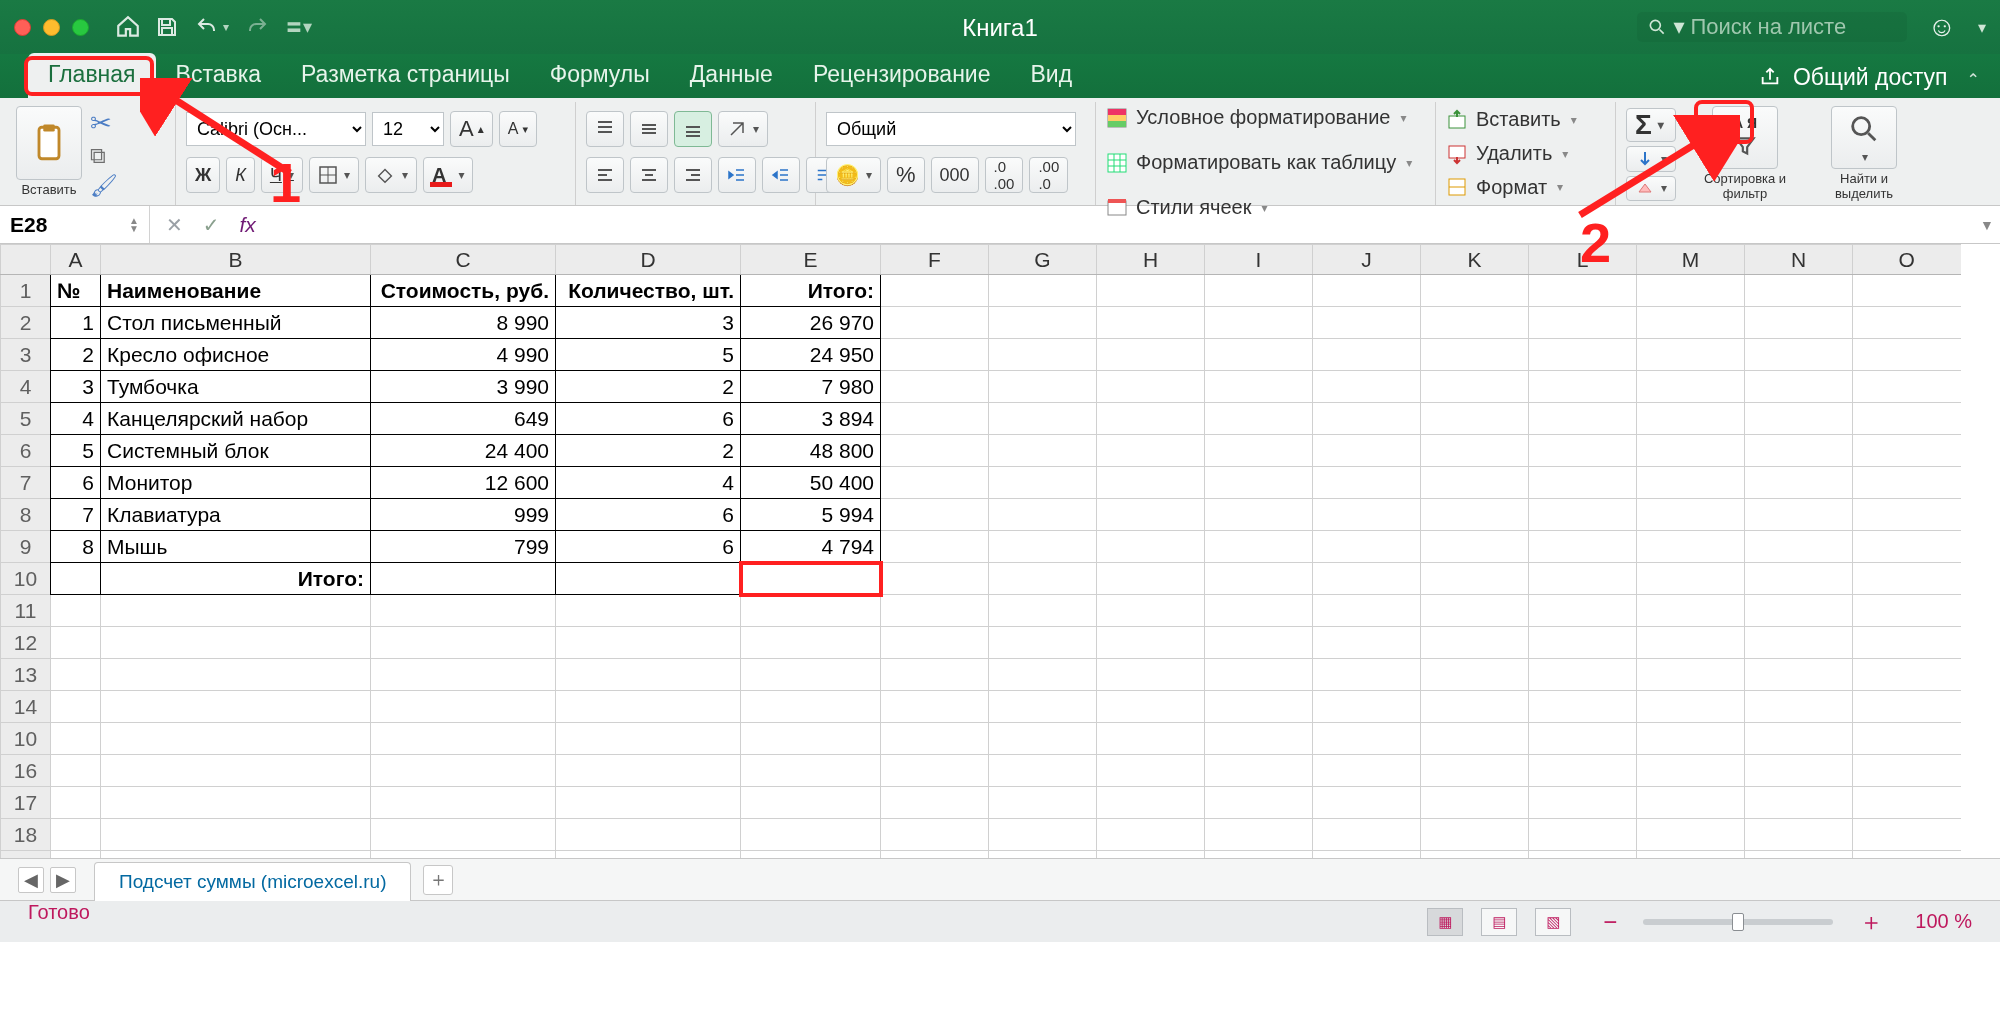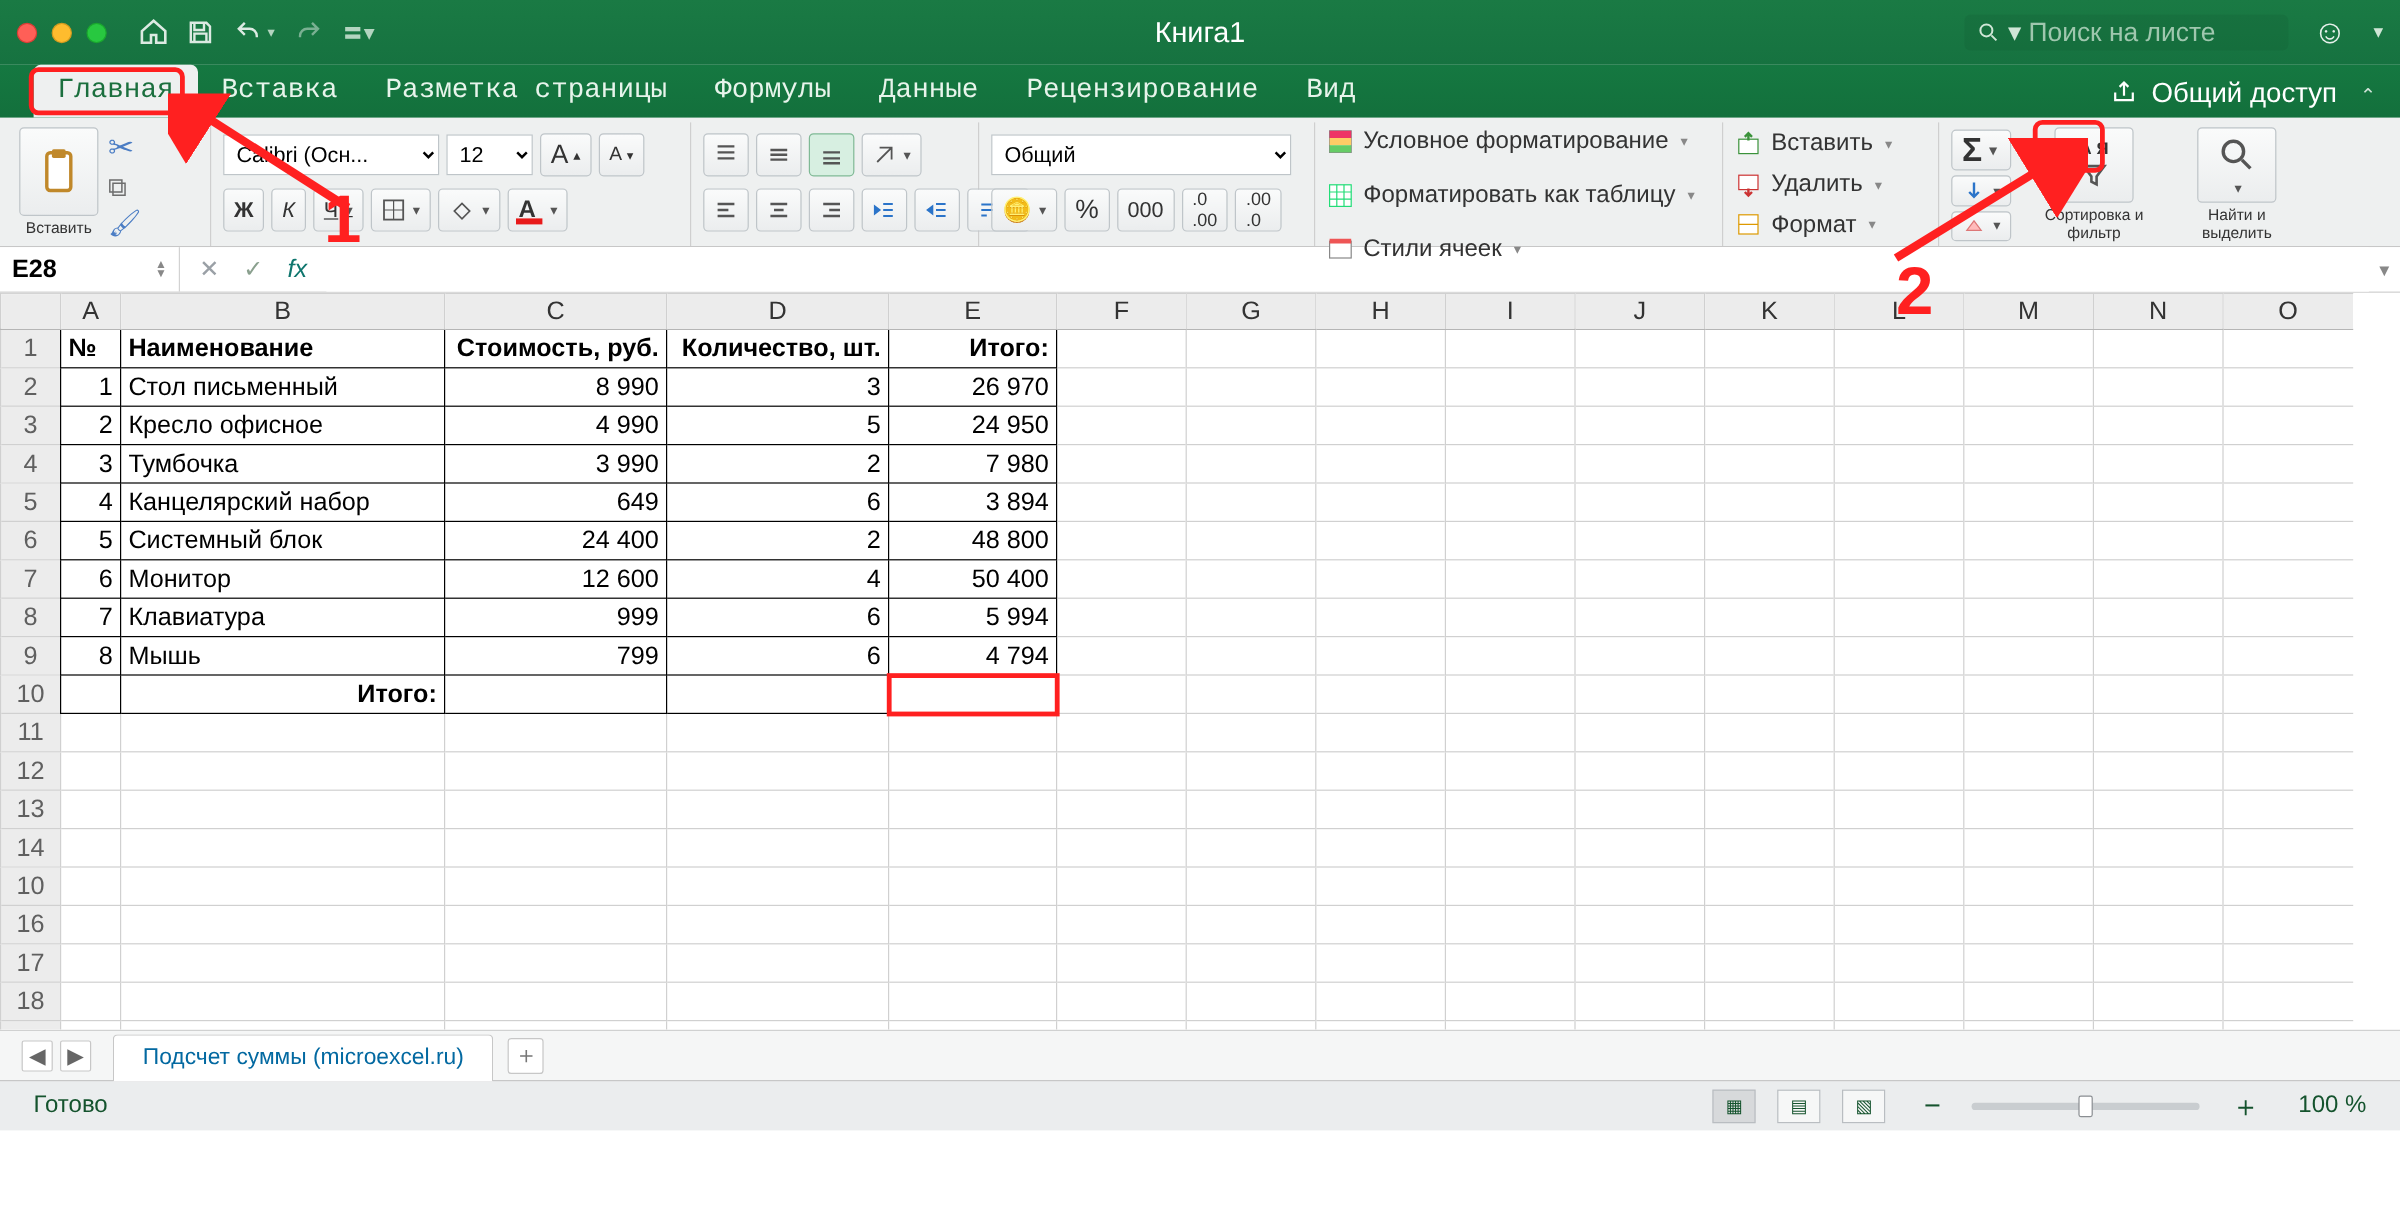--- a/index.html
+++ b/index.html
@@ -14,21 +14,21 @@
 .tr-g { background: #28c840; border: 1px solid #1aa72e; }
 .tb-icons { display: flex; gap: 14px; align-items: center; opacity: .85; font-size: 24px; }
 .tb-icons > span { display: inline-flex; align-items: center; }
 .titlebar .title { position: absolute; left: 50%; transform: translateX(-50%); font-size: 24px; font-weight: 400; top: 14px; }
 .titlebar .right { margin-left: auto; display: flex; align-items: center; gap: 20px; }
 .search-wrap { display: flex; align-items: center; gap: 6px; color: #cfe6d6; font-size: 22px; border-radius: 5px; background: rgba(0,0,0,.05); padding: 2px 10px; min-width: 270px; }
 .smile { font-size: 28px; opacity: .9; }
 
 
 .tabs { height: 44px; background: linear-gradient(#157841, #13703c); display: flex; align-items: flex-end; color: #e7f4eb; font-size: 23px; padding: 0 28px; position: relative; }
-.tab { padding: 8px 20px 10px; cursor: default; font-family: Liberation Mono, monospace; }
+.tab { padding: 8px 20px 10px; cursor: default; }
 .tab-active { background: #eef0f0; color: #1b6f3e; border-top-left-radius: 6px; border-top-right-radius: 6px; font-weight: 500; }
 .tabs .share { position: absolute; right: 20px; top: 10px; color: #fff; font-size: 23px; }
 .tabs .share svg { vertical-align: -3px; margin-right: 6px; }
 
 
 .tab-hl { position: absolute; border: 4px solid #ff2020; border-radius: 8px; left: 24px; top: 56px; width: 130px; height: 40px; pointer-events: none; z-index: 50; }
 
 
 .ribbon { height: 108px; background: #eef0f0; border-bottom: 1px solid #c7c7c7; display: flex; padding: 4px 6px 0; font-size: 18px; color: #333; }
 .rgroup { border-right: 1px solid #cfcfcf; padding: 4px 10px; display: flex; flex-direction: column; justify-content: flex-start; position: relative; }
@@ -44,21 +44,21 @@
 
 
 .sigma-hl { position: absolute; border: 4px solid #ff2020; border-radius: 8px; left: 1694px; top: 100px; width: 60px; height: 44px; pointer-events: none; z-index: 50; }
 
 
 .fxbar { height: 38px; border-bottom: 1px solid #c7c7c7; display: flex; align-items: center; background: #fff; font-size: 18px; }
 .namebox { width: 150px; border-right: 1px solid #d2d2d2; display: flex; align-items: center; padding: 0 10px; height: 100%; }
 .namebox input { border: none; font-size: 21px; font-weight: 600; width: 90px; outline: none; }
 .namebox .sp { display: inline-flex; flex-direction: column; font-size: 10px; color: #888; line-height: 8px; margin-left: auto; }
 .fx-icons { display: flex; align-items: center; gap: 20px; padding: 0 16px; color: #9aa0a6; font-size: 20px; }
-.fx-label { font-style: italic; color: #0f766e; font-size: 21px; }
+.fx-label { font-style: italic; color: #701a75; font-size: 21px; }
 .fx-input { flex: 1; border: none; height: 100%; padding: 0 10px; font-size: 19px; outline: none; }
 .fx-end { width: 26px; color: #888; font-size: 14px; text-align: center; }
 
 
 .sheetwrap { height: 614px; overflow: hidden; position: relative; background: #fff; }
 table.sheet { border-collapse: collapse; table-layout: fixed; }
 table.sheet th, table.sheet td { border-top: 1px solid #d0d0d0; border-left: 1px solid #d0d0d0; height: 32px; font-size: 21px; font-weight: 400; padding: 0 6px; white-space: nowrap; overflow: hidden; text-overflow: ellipsis; }
 table.sheet thead th { background: #ececec; text-align: center; font-weight: 400; height: 30px; color: #333; border-bottom: 1px solid #b5b5b5; position: sticky; top: 0; }
 .rowhead { width: 50px; background: #ececec; text-align: center; color: #606060; }
 .corner { width: 50px; background: #ececec; }
@@ -70,21 +70,21 @@
 .selcell { outline: 4px solid #ff2020; outline-offset: -2px; }
 
 
 .sheettabs { height: 42px; border-top: 1px solid #c7c7c7; display: flex; align-items: center; background: #f5f6f6; font-size: 19px; }
 .nav-arrows { display: flex; gap: 6px; padding: 0 18px; color: #666; font-size: 18px; }
 .nav-arrows span { border: 1px solid #c7c7c7; width: 26px; height: 26px; display: inline-flex; align-items: center; justify-content: center; background: #fff; border-radius: 2px; }
 .sheettab { background: #fff; border: 1px solid #c7c7c7; border-bottom: none; padding: 8px 24px; color: #0369a1; font-weight: 500; border-top-left-radius: 4px; border-top-right-radius: 4px; margin-top: 4px; }
 .addsheet { width: 30px; height: 30px; border: 1px solid #c7c7c7; display: inline-flex; align-items: center; justify-content: center; margin-left: 12px; background: #fff; color: #777; border-radius: 3px; font-size: 20px; }
 
 
-.status { height: 42px; background: #ebedee; border-top: 1px solid #c7c7c7; display: flex; align-items: center; padding: 0 28px; font-size: 20px; color: #14532d; }
+.status { height: 42px; background: #ebedee; border-top: 1px solid #c7c7c7; display: flex; padding: 0 28px; font-size: 20px; color: #be185d; }
 .status .right { margin-left: auto; display: flex; align-items: center; gap: 18px; }
 .viewbtn { width: 36px; height: 28px; border: 1px solid #b9bdc1; background: #f6f7f7; display: inline-flex; align-items: center; justify-content: center; font-size: 15px; }
 .slider { width: 190px; height: 6px; background: #c9cdd0; position: relative; border-radius: 3px; }
 .slider .mid { position: absolute; left: 50%; top: -4px; width: 2px; height: 14px; background: #8a8e92; }
 .slider .thumb { position: absolute; left: 50%; top: -6px; width: 12px; height: 18px; background: #fff; border: 1px solid #8a8e92; border-radius: 2px; transform: translateX(-50%); }
 
 
 .anno { position: absolute; z-index: 60; pointer-events: none; }
 .num { color: #ff2020; font-weight: 900; font-size: 56px; font-family: Arial, sans-serif; }
 

